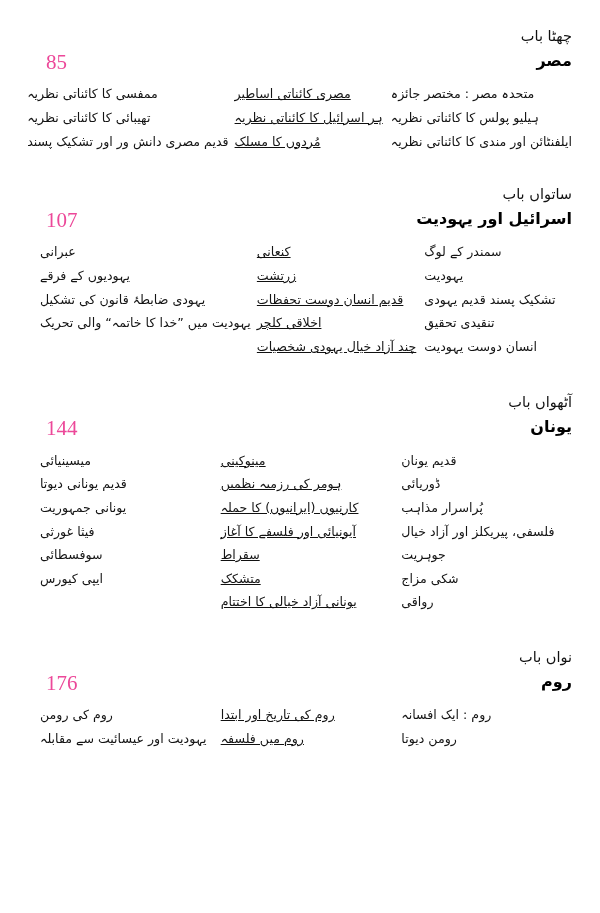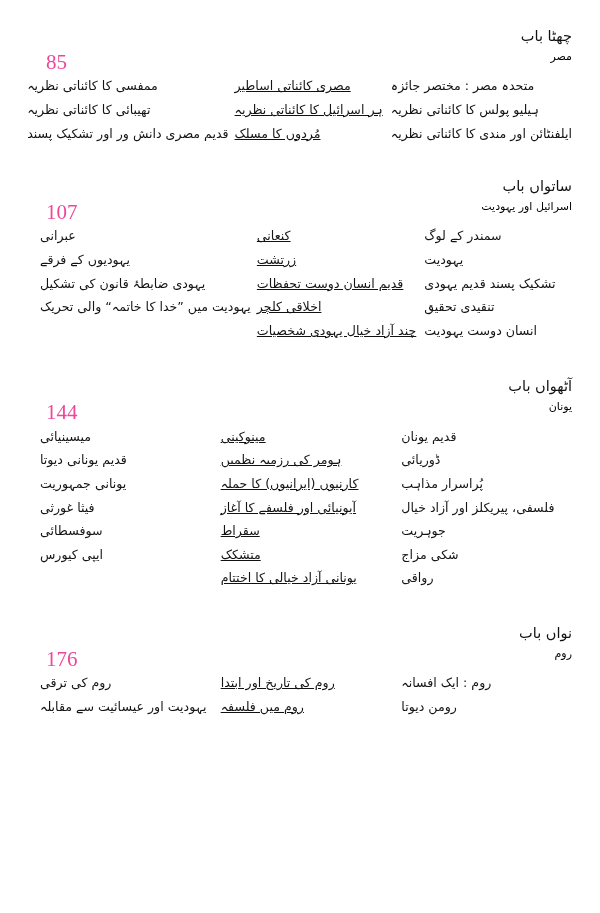--- a/index.html
+++ b/index.html
@@ -46,22 +46,22 @@
   }
   .chapter-title-row {
     position: relative;
     display: flex;
     align-items: baseline;
     justify-content: flex-start;
     direction: rtl;
     width: 100%;
   }
   .chapter-title {
-    font-size: 11px;
-    font-weight: 400;
+    font-size: 16px;
+    font-weight: 700;
     line-height: 1.6;
     color: #000;
     padding-left: 18px;
     letter-spacing: -0.3px;
     white-space: nowrap;
   }
   .page-number {
     position: absolute;
     direction: ltr;
     font-family: "Liberation Serif", "DejaVu Serif", serif;
@@ -228,19 +228,19 @@
     <div class="entries">
       <div class="col col-right">
         <div class="entry">روم : ایک افسانہ</div>
         <div class="entry">رومن دیوتا</div>
       </div>
       <div class="col col-mid">
         <div class="entry">روم کی تاریخ اور ابتدا</div>
         <div class="entry">روم میں فلسفہ</div>
       </div>
       <div class="col col-left">
-        <div class="entry">روم کی ترقی</div>
+        <div class="entry">روم کی رومن</div>
         <div class="entry">یہودیت اور عیسائیت سے مقابلہ</div>
       </div>
     </div>
   </section>
 
 </div>
 
 </body></html>

